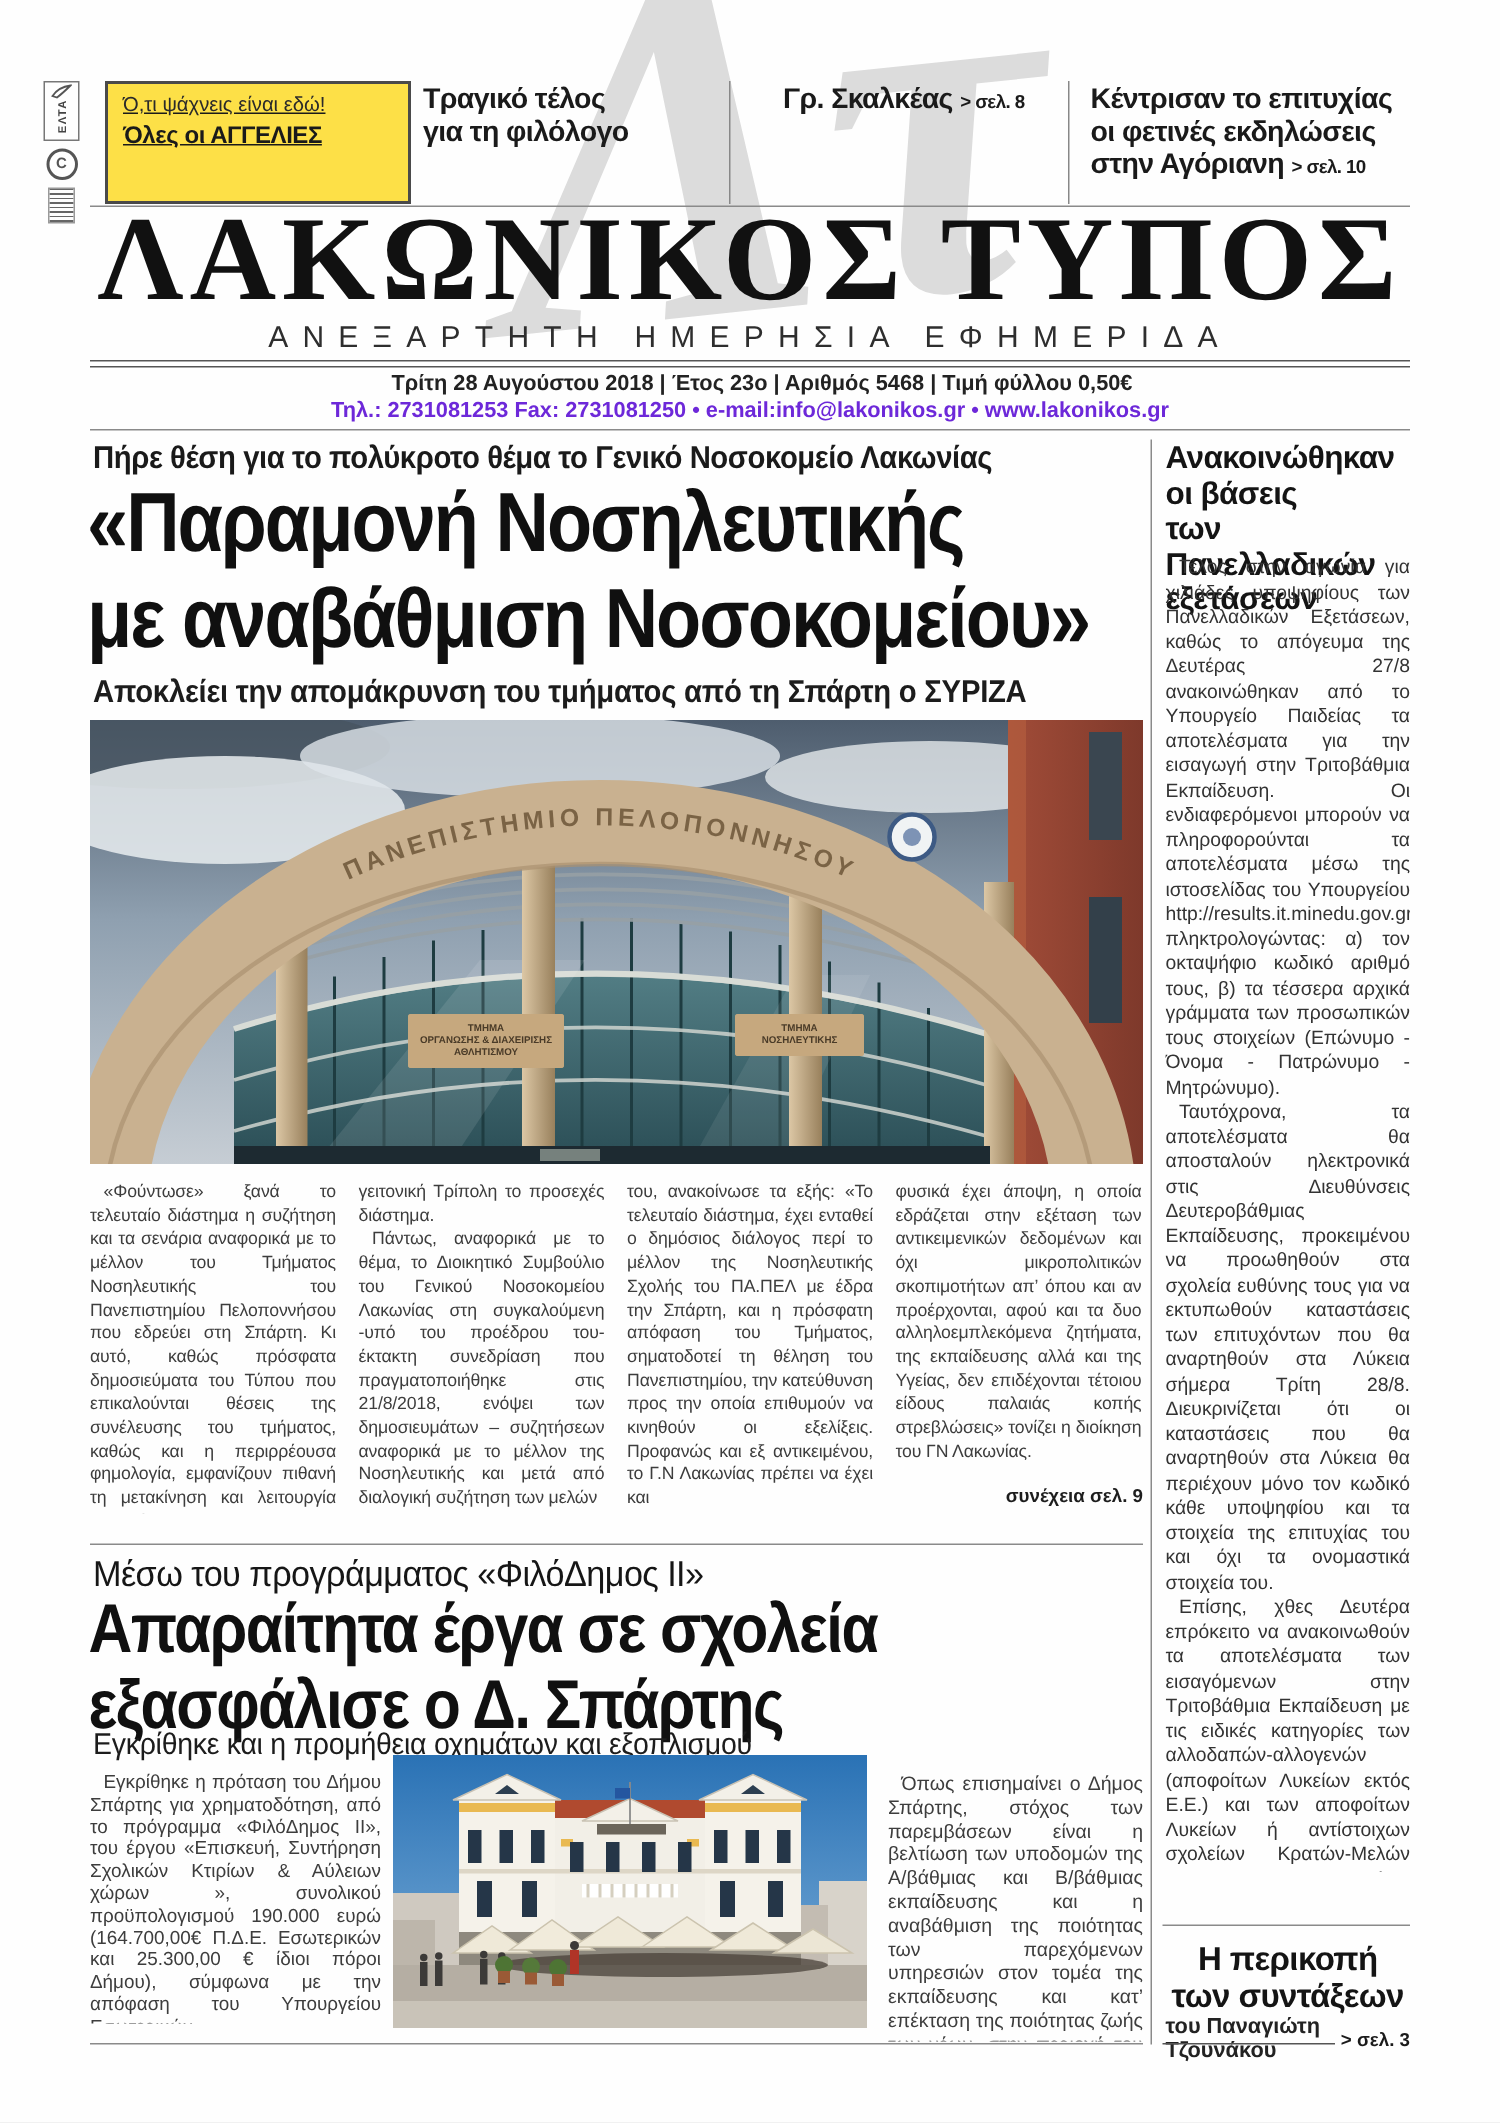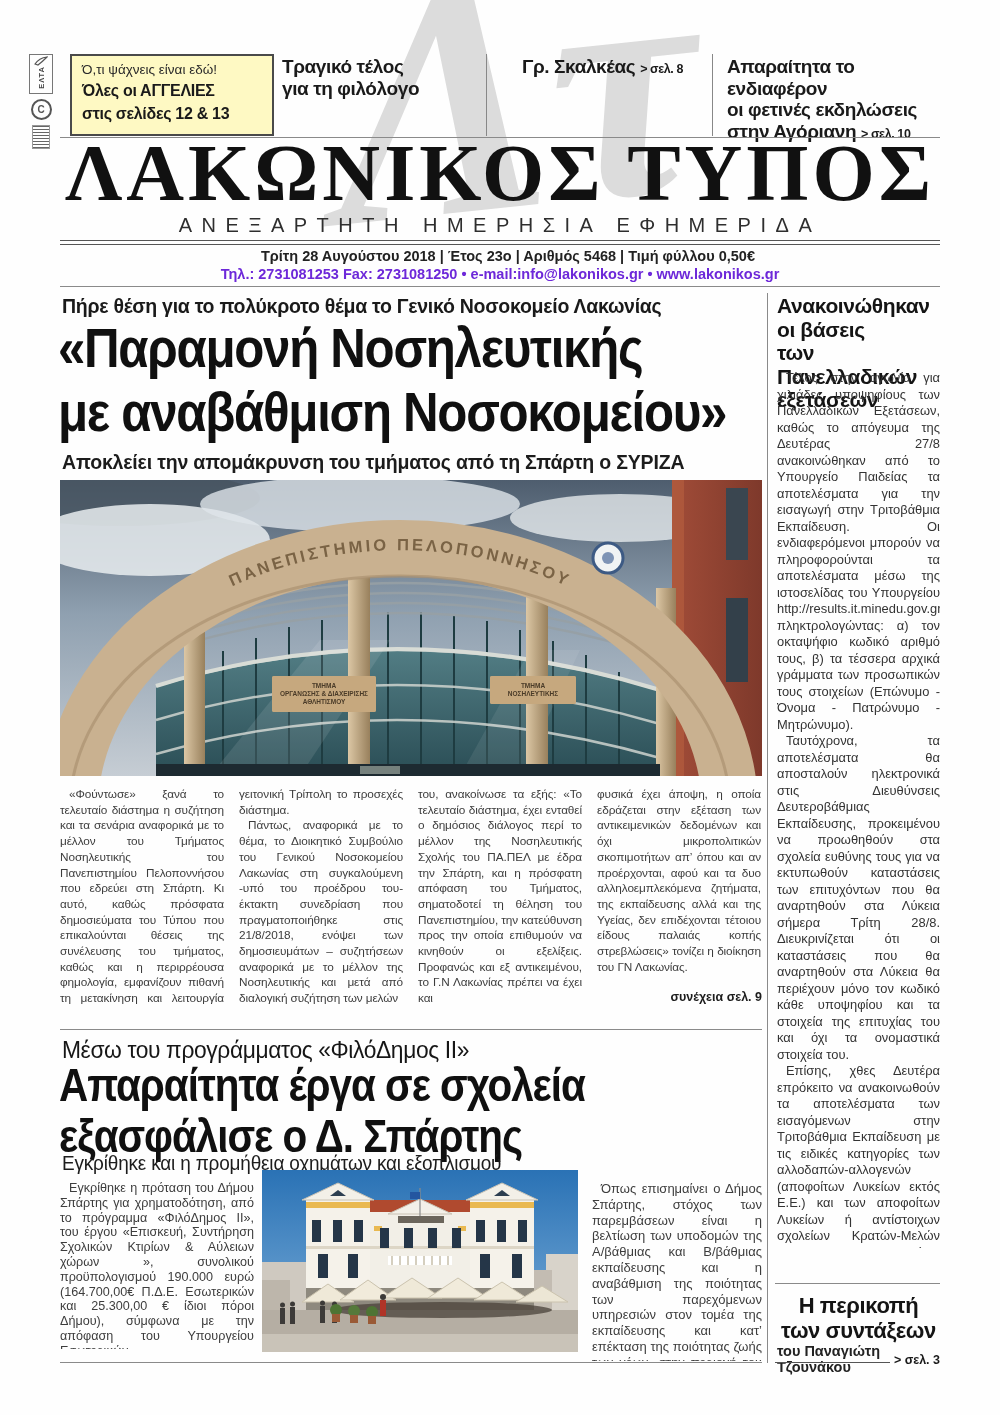--- a/index.html
+++ b/index.html
@@ -10,21 +10,21 @@
   .watermark{position:absolute;left:330px;top:-70px;z-index:1;font-family:"Liberation Serif",serif;
              font-style:italic;font-weight:700;font-size:330px;color:#dcdcdc;transform:rotate(-6deg);
              line-height:1;user-select:none;}
   
   .stampcol{left:30px;top:54px;width:22px;display:flex;flex-direction:column;gap:5px;align-items:center;}
   .elta{width:20px;height:36px;display:flex;flex-direction:column;align-items:center;border:1px solid #777;padding:1px;}
   .elta span{writing-mode:vertical-rl;transform:rotate(180deg);font-size:7.5px;font-weight:bold;color:#444;letter-spacing:1px;}
   .cstamp{width:17px;height:17px;border:2px solid #555;border-radius:50%;display:flex;align-items:center;justify-content:center;
           font-size:10px;font-weight:bold;color:#555;}
   .barcode{width:16px;height:22px;background:repeating-linear-gradient(0deg,#666 0 1px,transparent 1px 3px);border:1px solid #999;}
-  .promobox{left:70px;top:54px;width:180px;height:66px;border:2px solid #4a4a4a;padding:6px 10px;background:#fef9c3;}
+  .promobox{left:70px;top:54px;width:180px;height:66px;border:2px solid #4a4a4a;padding:6px 10px;background:#fde047;text-decoration:underline;}
   .promo-tag{font-size:13.5px;color:#2a2a2a;margin-bottom:2px;}
   .promo-big{font-size:16px;font-weight:bold;line-height:23px;letter-spacing:-0.3px;}
   .teaser{font-size:19px;font-weight:bold;line-height:21.5px;letter-spacing:-0.4px;white-space:pre-line;}
   .t-byline{font-size:13.5px;font-weight:normal;color:#222;margin-top:3px;}
   .pgref{font-size:12.5px;font-weight:bold;}
   .vdiv{width:1px;background:#888;}
   .hrule{border-top:1.5px solid #8a8a8a;height:0;}
   
   .mast-title{left:0;right:0;top:136px;text-align:center;font-family:"Liberation Serif",serif;
               font-weight:bold;font-size:80px;letter-spacing:4px;line-height:74px;color:#111;}
@@ -92,39 +92,38 @@
     </div>
     <div class="cstamp">
         <span>C</span>
       </div>
     <div class="barcode"></div>
   </div>
 
   <div class="abs promobox z1">
     <div class="promo-tag">Ό,τι ψάχνεις είναι εδώ!</div>
     <div class="promo-big">Όλες οι ΑΓΓΕΛΙΕΣ</div>
-    <div class="promo-big">στις σελίδες 12 &amp; 13</div>
   </div>
 
   <div class="abs z1" style="left:282px;top:56px;width:195px;">
     <div class="teaser">Τραγικό τέλος
 για τη φιλόλογο</div>
   </div>
 
   <div class="abs vdiv z1" style="left:486px;top:54px;height:82px;"></div>
 
   <div class="abs z1" style="left:500px;top:56px;width:205px;">
     <div class="teaser" style="white-space:normal;text-align:center;"><span>Γρ. Σκαλκέας</span>
       <span class="pgref">&gt; σελ. 8</span></div>
   </div>
 
   <div class="abs vdiv z1" style="left:712px;top:54px;height:82px;"></div>
 
   <div class="abs z1" style="left:727px;top:56px;width:213px;">
-    <div class="teaser">Απαραίτητα το ενδιαφέρον
+    <div class="teaser">Κέντρισαν το επιτυχίας
 οι φετινές εκδηλώσεις</div>
     <div class="teaser" style="white-space:normal;"><span>στην Αγόριανη</span>
       <span class="pgref">&gt; σελ. 10</span></div>
   </div>
 
   <div class="abs hrule z1" style="left:60px;width:880px;top:137px;"></div>
 
   <div class="abs mast-title z1">ΛΑΚΩΝΙΚΟΣ ΤΥΠΟΣ</div>
   <div class="abs mast-sub z1">ΑΝΕΞΑΡΤΗΤΗ ΗΜΕΡΗΣΙΑ ΕΦΗΜΕΡΙΔΑ</div>
   <div class="abs dblrule z1"></div>

